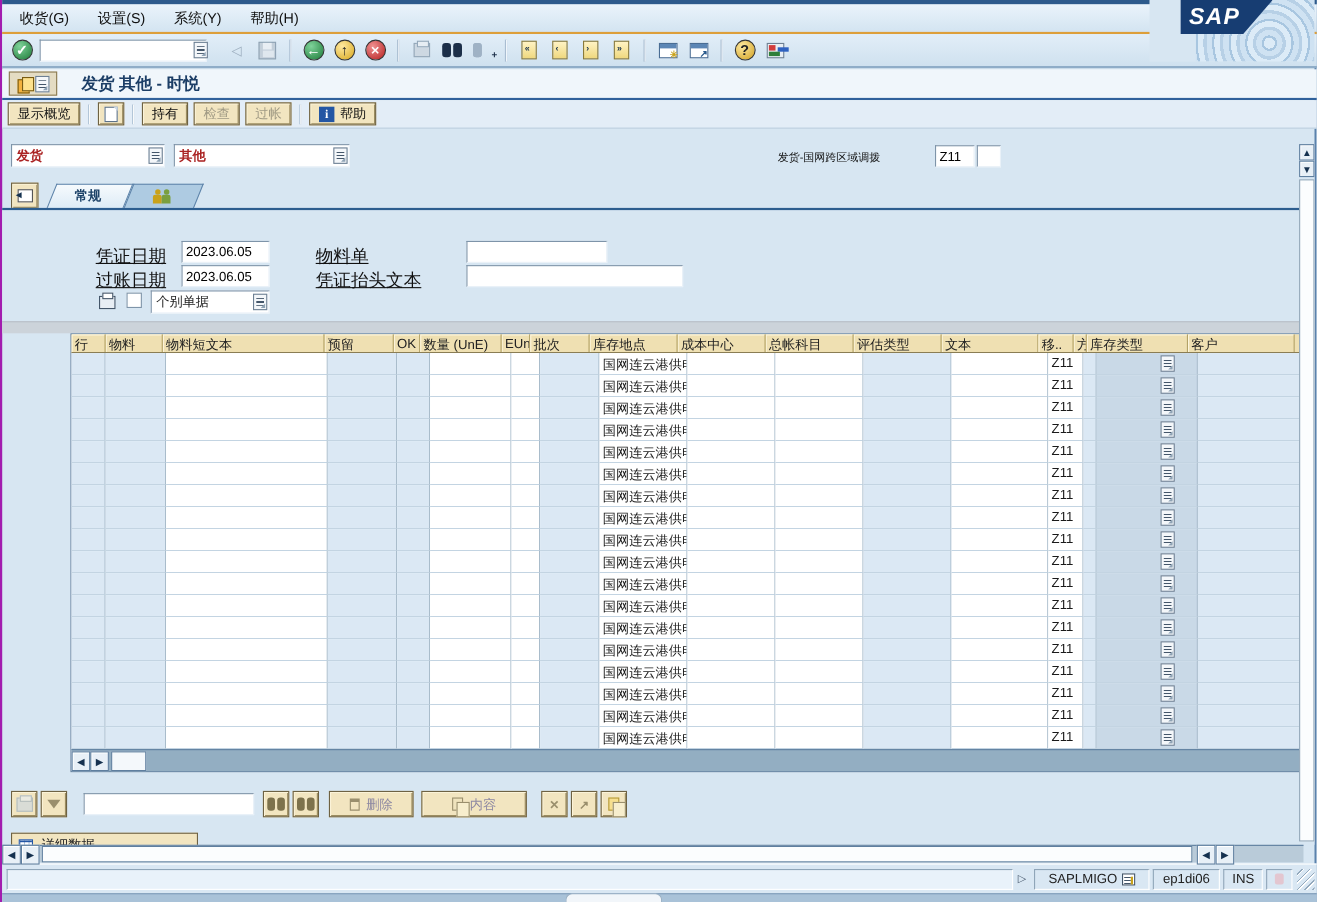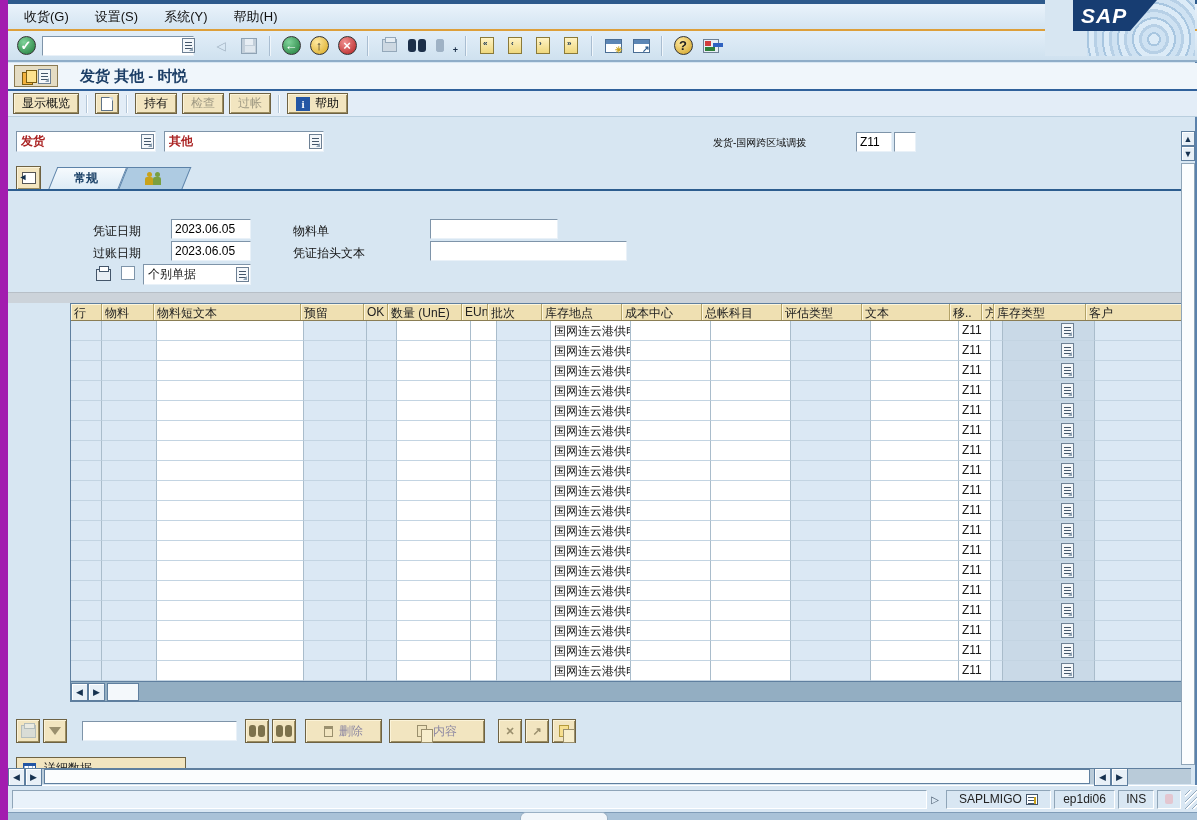--- a/index.html
+++ b/index.html
@@ -1,20 +1,20 @@
 <!DOCTYPE html>
 <html><head>
 <meta charset="utf-8">
 <style>
   * { margin:0; padding:0; box-sizing:border-box; }
   html,body { width:1197px; height:820px; overflow:hidden; }
   body { font-family:"Liberation Sans", sans-serif; font-size:12px; color:#1a1a1a; }
 
   .window { position:relative; width:1197px; height:820px; background:#d7e6f2;
-            border-left:8px solid #a21caf; border-right:2px solid #5b82ac; }
+            border-left:2px solid #a21caf; border-right:2px solid #5b82ac; }
 
   
   .topstrip { position:absolute; left:0; top:0; width:1197px; height:4px; background:#2d5a8c; }
   .menubar { position:absolute; left:0; top:4px; width:1197px; height:27px;
              background:linear-gradient(#eaf3fb,#d3e4f1); border-bottom:2px solid #dd9f3a;
              display:flex; align-items:center; padding-left:16px; gap:26px; }
   .menubar .mitem { font-size:13px; color:#111; cursor:default; }
 
   
   .saplogo { position:absolute; right:0; top:0; width:150px; height:56px; z-index:5;
@@ -113,21 +113,21 @@
   .tab.inactive::before { background:#aecbe2; }
   .tab .lbl { position:relative; z-index:2; color:#1c4268; font-weight:bold; }
   .ppl { position:relative; z-index:2; width:18px; height:13px; }
   .ppl b { position:absolute; bottom:0; width:8px; height:8px; background:#7a9f3f; border-radius:2px 2px 0 0; }
   .ppl b::before { content:""; position:absolute; left:1.5px; top:-5px; width:5px; height:5px; border-radius:50%; background:inherit; }
   .ppl b:first-child { left:1px; background:#c9a21a; } .ppl b:last-child { right:1px; }
 
   
   .tabpanel { position:absolute; left:0px; top:189px; width:1183px; height:103px;
               border-top:2px solid #2c5d8f; background:#d7e6f2; }
-  .flabel { position:absolute; font-size:12px; color:#111; }
+  .flabel { position:absolute; font-size:16px; color:#111;text-decoration:underline; }
   .dateinput { width:80px; }
   .chk { width:14px; height:14px; background:#fff; border:1px solid #7e94a9; }
   .printico { width:15px; height:12px; background:#e8eef4; border:1px solid #44566a; position:relative; }
   .printico::before { content:""; position:absolute; left:2px; top:-4px; width:8px; height:4px; background:#fff; border:1px solid #44566a; }
 
   .graystrip { position:absolute; left:0; top:292px; width:1183px; height:11px; background:#ccd3da; border-top:1px solid #b7bfc7; }
 
   
   .grid { position:absolute; left:62px; top:303px; width:1123px; height:399px;
           border:1px solid #5f7f9f; background:#fff; }

